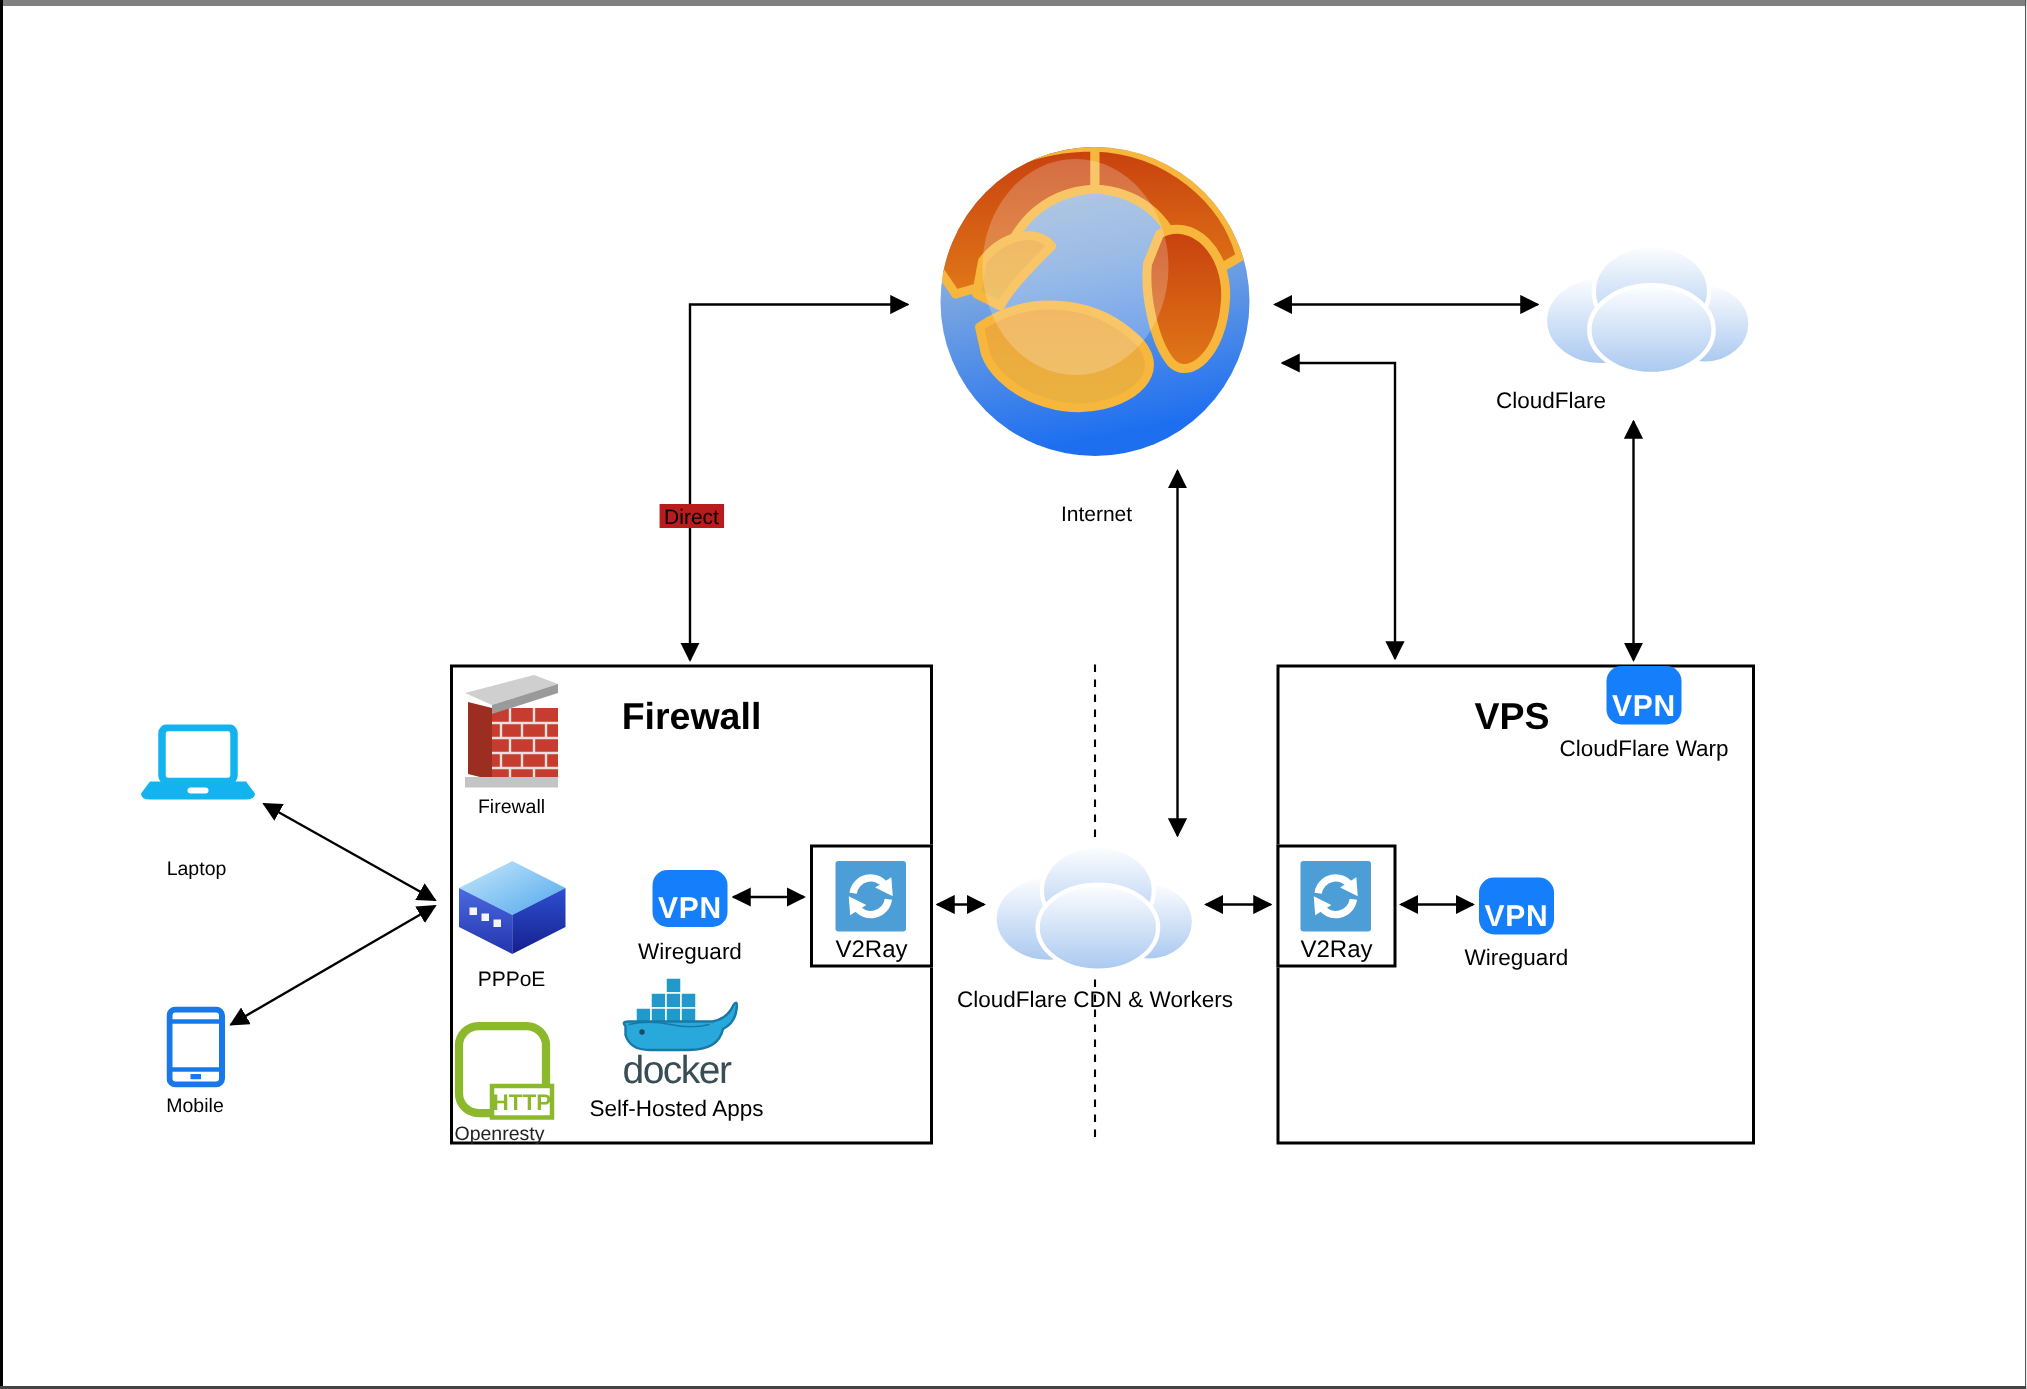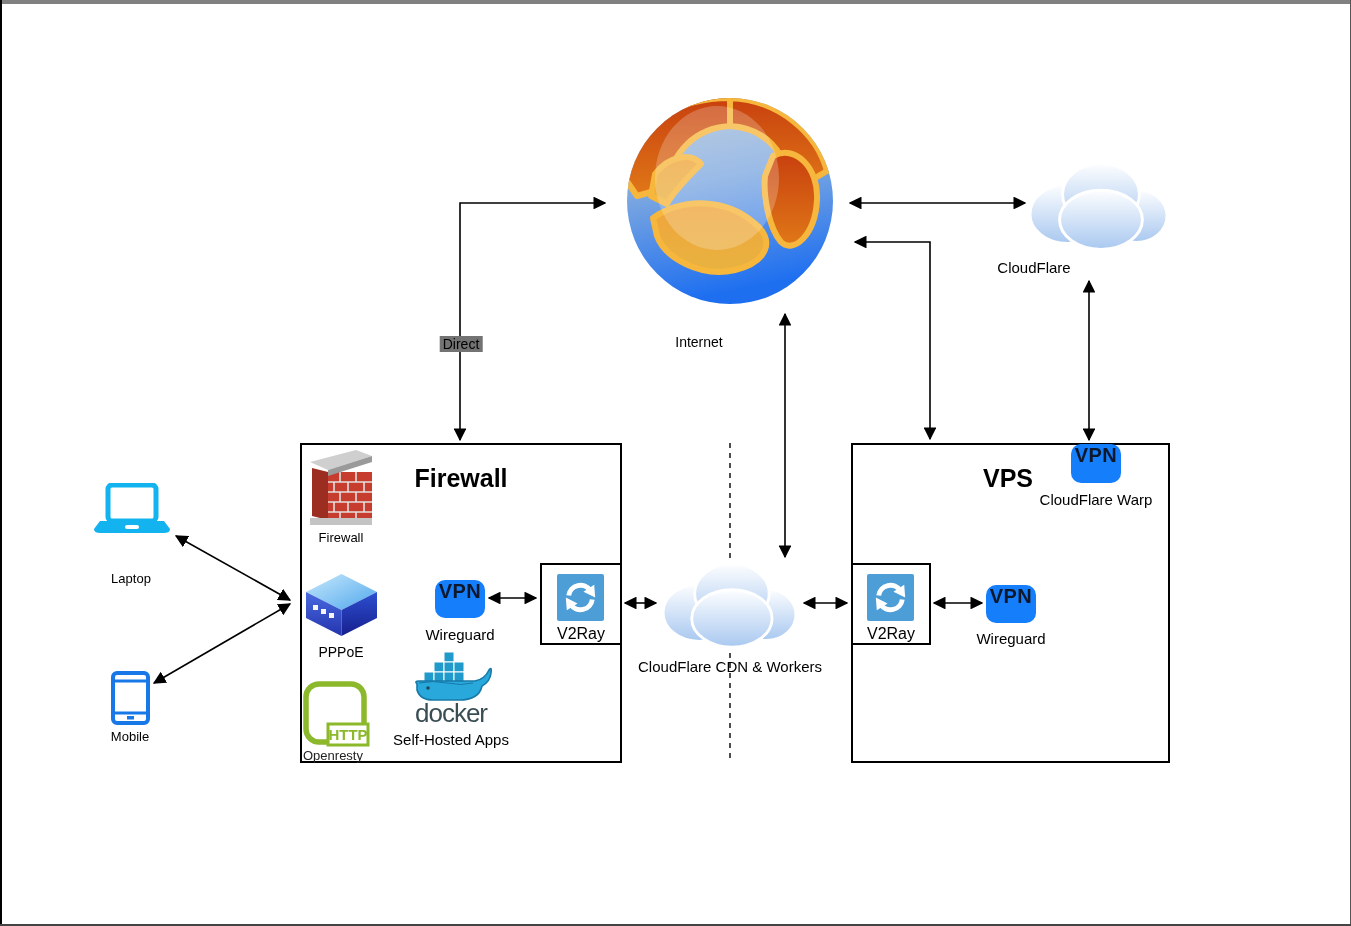--- a/index.html
+++ b/index.html
@@ -13,26 +13,26 @@
   .frame-bottom{position:absolute;left:0;bottom:0;width:1351px;height:2px;background:#444;}
   .edges{position:absolute;left:0;top:0;z-index:1;}
   .node{position:absolute;z-index:2;}
   .box{position:absolute;border:2px solid #000;background:transparent;z-index:2;box-sizing:border-box;}
   .subbox{position:absolute;border:2px solid #000;background:#fff;z-index:2;box-sizing:border-box;}
   .lbl{position:absolute;transform:translateX(-50%);white-space:nowrap;z-index:3;
        font-size:15px;color:#000;}
   .title{position:absolute;transform:translateX(-50%);white-space:nowrap;z-index:3;
        font-size:25px;font-weight:bold;color:#000;}
   .vpn-badge{position:absolute;z-index:3;background:#157EFB;border-radius:10px;
-       color:#0f172a;font-weight:bold;font-size:20px;text-align:center;
-       display:flex;align-items:flex-start;justify-content:center;letter-spacing:.5px;}
+       color:#ffffff;font-weight:bold;font-size:20px;text-align:center;
+       display:flex;align-items:flex-end;justify-content:center;letter-spacing:.5px;}
   .v2ray-icon{position:absolute;z-index:3;background:#4D9DD6;border-radius:2px;}
   .wordmark{position:absolute;transform:translateX(-50%);z-index:3;font-weight:normal;
        font-size:26px;color:#394D54;letter-spacing:-1px;}
-  .direct-lbl{background:#737373;padding:0 3px;}
+  .direct-lbl{background:#b91c1c;padding:0 3px;}
 </style>
 </head>
 <body>
 
 <div class="canvas">
 
   <div class="frame-top"></div>
   <div class="frame-left"></div>
   <div class="frame-right"></div>
   <div class="frame-bottom"></div>
@@ -110,21 +110,21 @@
       <g clip-path="url(#globeClip)" stroke="#F6B73C" stroke-width="6" stroke-linejoin="round">
         <path d="M-5,75 C10,25 55,2 105,2 L105,30 C70,32 48,55 40,92 L12,100 Z" fill="url(#landA)"></path>
         <path d="M105,2 C155,4 192,38 202,75 L168,95 C160,52 138,32 105,30 Z" fill="url(#landA)"></path>
         <path d="M148,60 C170,48 194,72 192,104 C190,140 168,158 156,146 C144,132 138,100 140,80 Z" fill="url(#landA)"></path>
         <path d="M28,122 C60,100 102,104 128,126 C152,144 142,166 110,174 C76,182 40,162 32,140 Z" fill="url(#landB)"></path>
         <path d="M30,78 C44,60 66,56 76,68 C64,80 48,96 42,108 L26,100 Z" fill="url(#landB)"></path>
       </g>
       <ellipse cx="92" cy="82" rx="62" ry="72" fill="#ffffff" opacity="0.22" clip-path="url(#globeClip)"></ellipse>
     </svg>
   </div>
-  <div class="lbl" style="left:699px;top:334px;font-size:14px">Internet</div>
+  <div class="lbl" style="left:731px;top:334px;font-size:14px">Internet</div>
 
   <div class="node" style="left:1028px;top:160px;width:142px;height:92px">
     <svg width="142" height="92" viewBox="0 0 144 92">
         <use href="#cloudSym"></use>
       </svg>
   </div>
   <div class="lbl" style="left:1034px;top:259px">CloudFlare</div>
 
   <div class="node" style="left:658px;top:561px;width:144px;height:88px">
     <svg width="144" height="88" viewBox="0 0 144 92">

